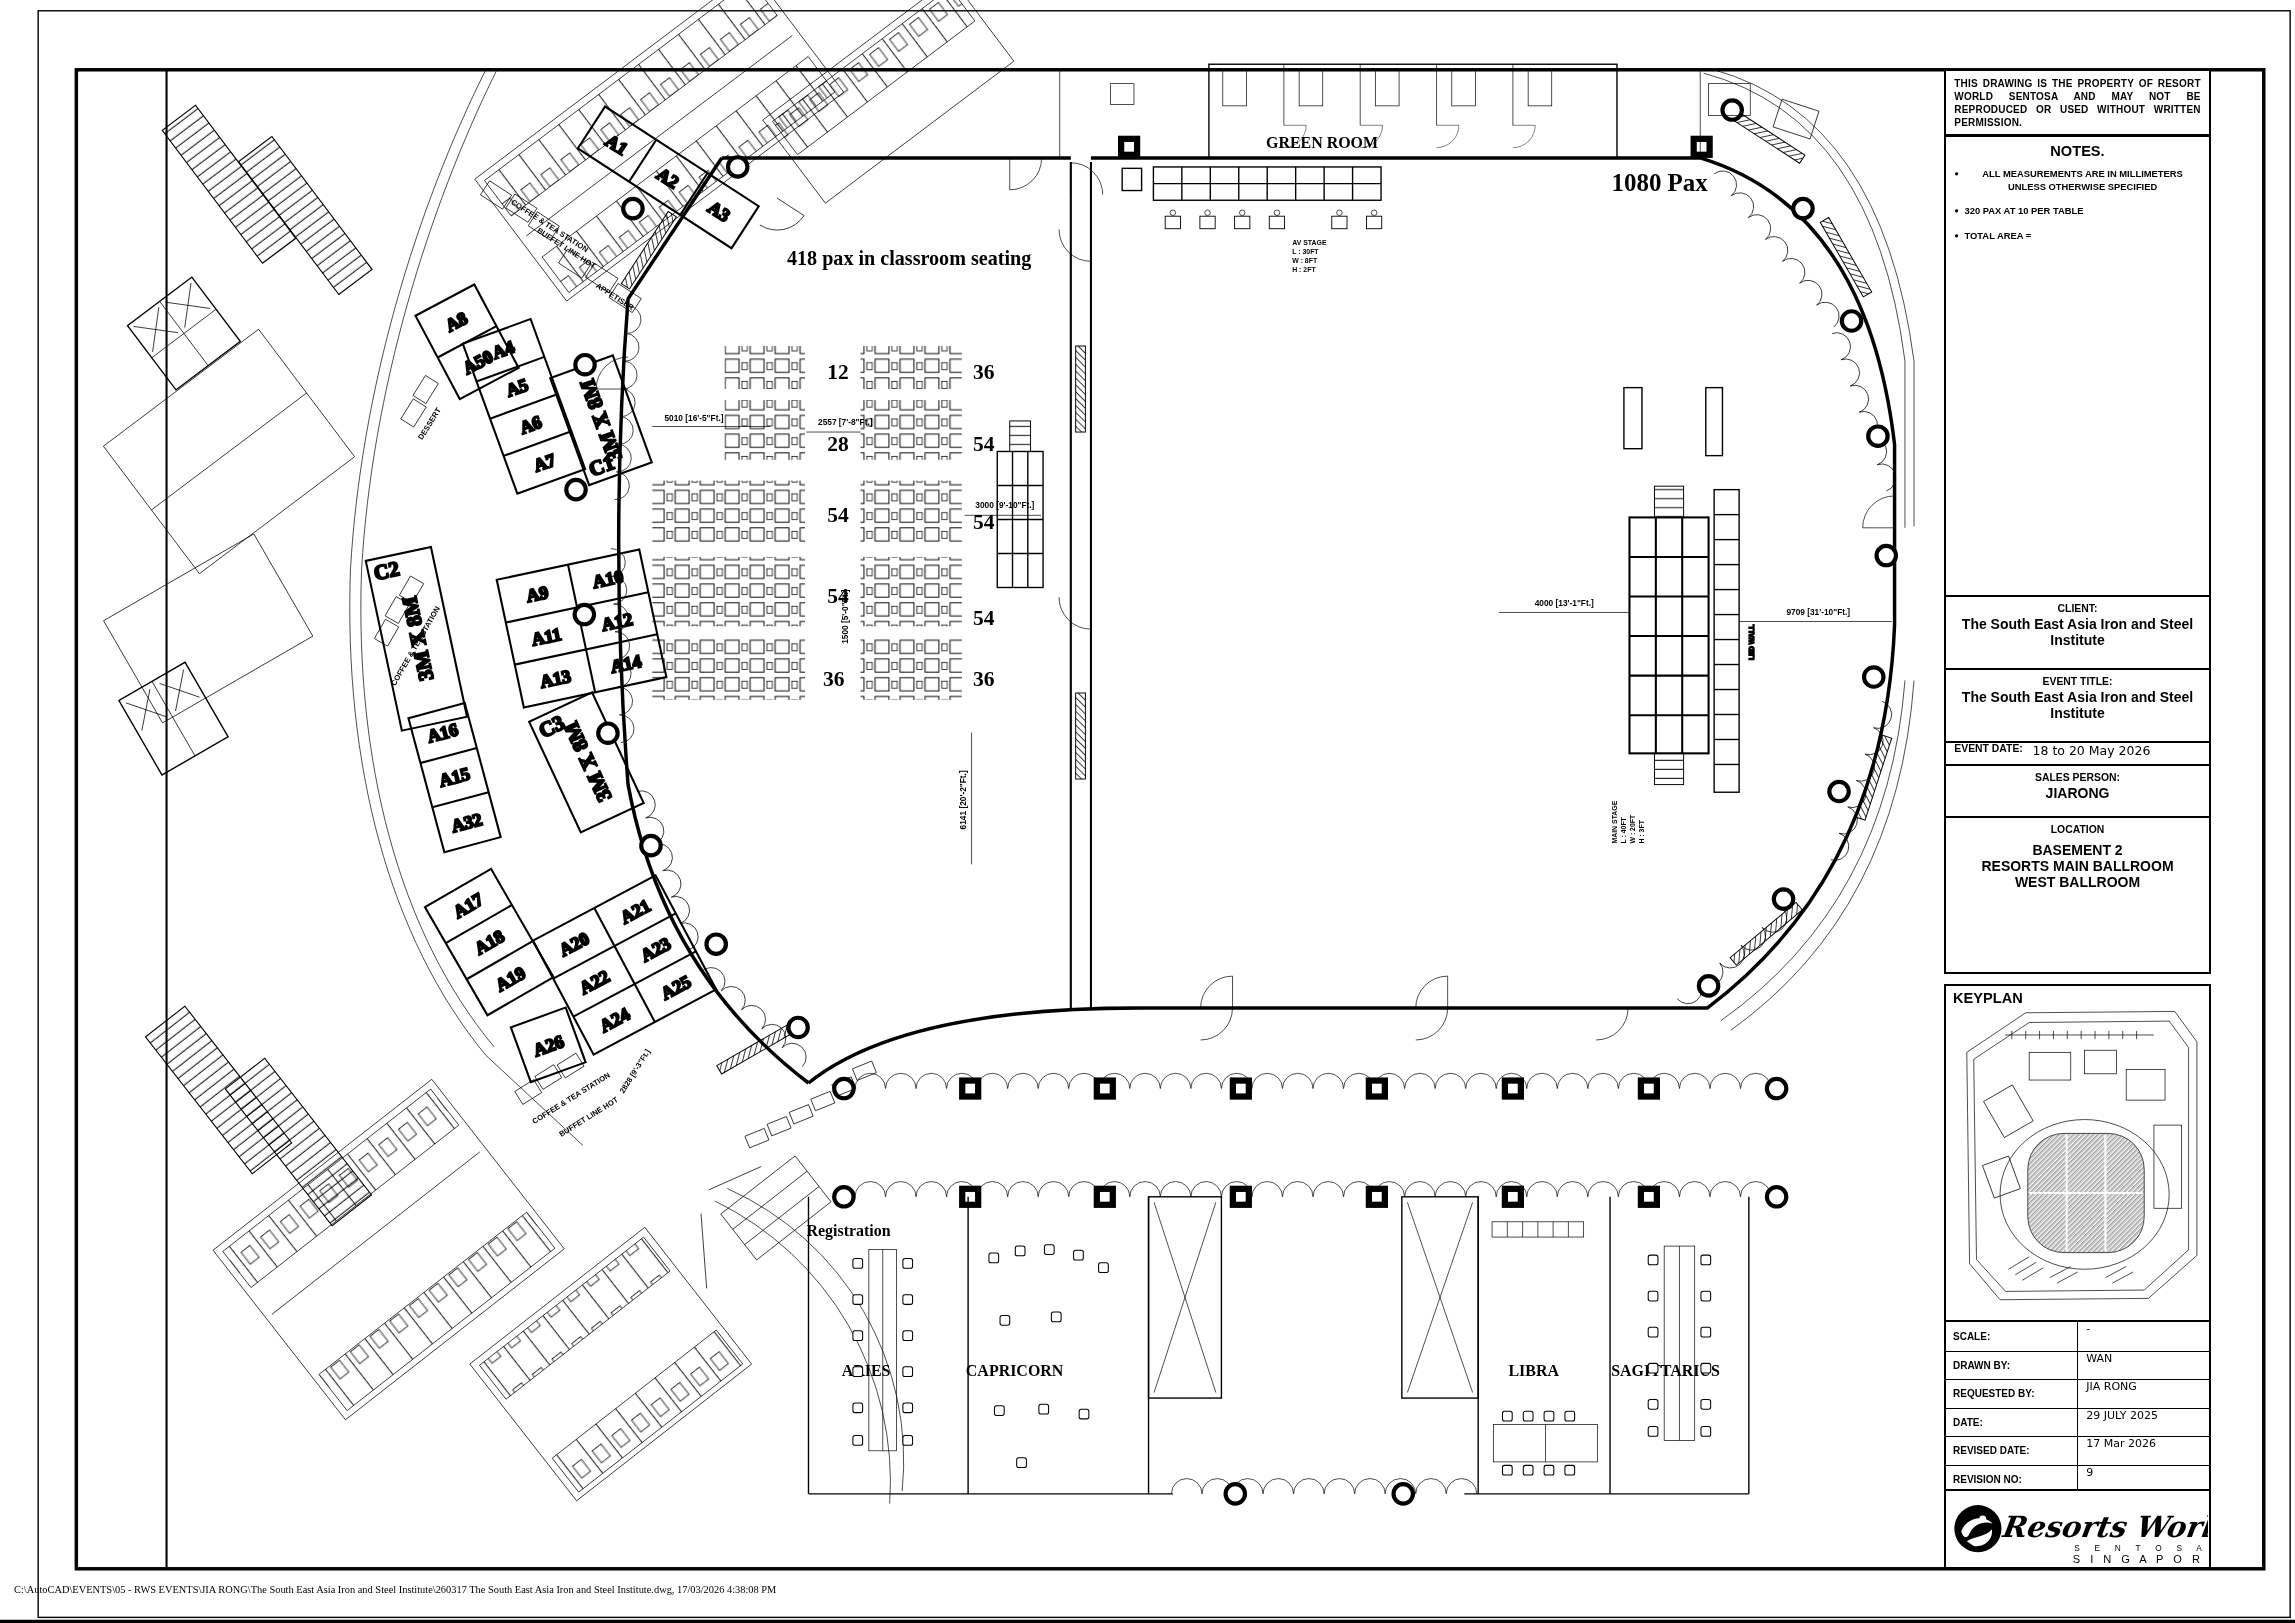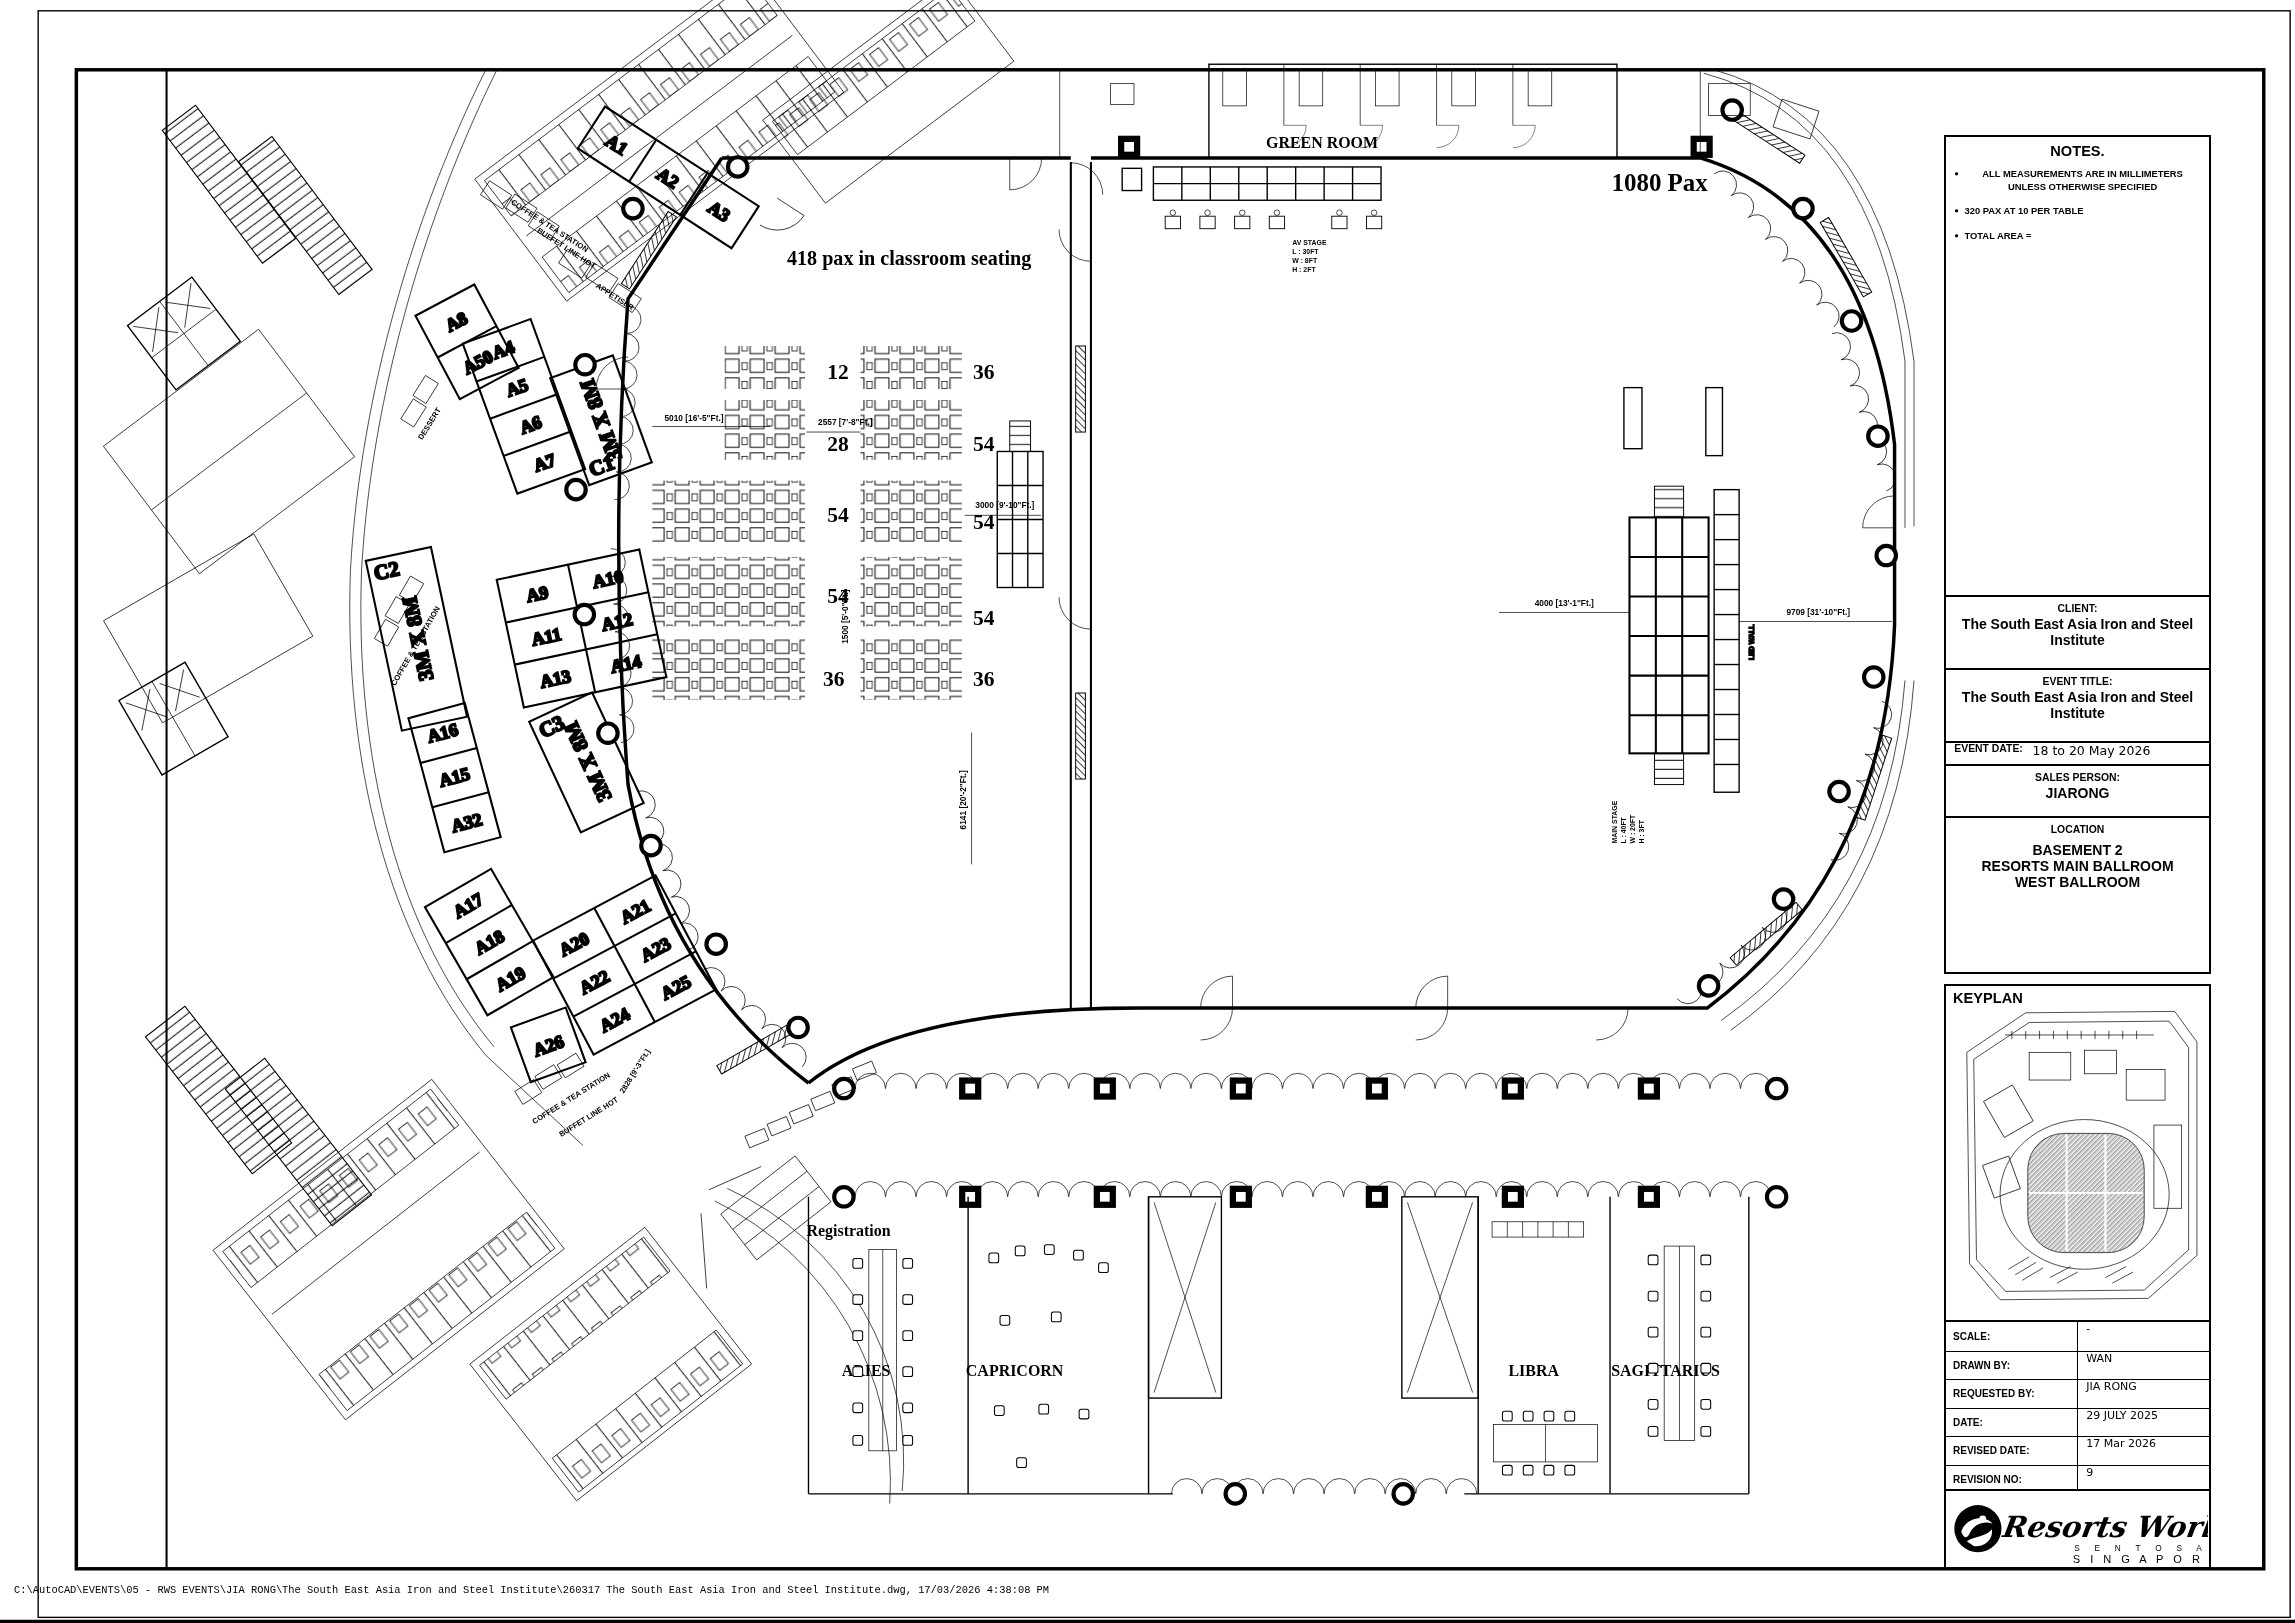--- a/index.html
+++ b/index.html
@@ -31,21 +31,21 @@
   .tb-val{font-size:14px;font-weight:bold;line-height:1.15;margin-top:2.1px}
   .tb-val-lt{font-size:12.5px;font-weight:normal;font-family:"DejaVu Sans",sans-serif}
   .tb-bullets{list-style:none;margin:9.7px 0 0 0;padding:0;font-size:9.4px;font-weight:bold;line-height:1.3}
   .tb-bullets li{margin:0 0 12.5px 0;display:flex;gap:5.6px}
   .tb-bullets li .dot{font-size:7.6px;line-height:1.6}
   .meta-row{display:flex;border-top:1.4px solid #000;height:28.5px;box-sizing:border-box;}
   .meta-row:first-child{border-top:none}
   .meta-lab{width:132px;border-right:1.4px solid #000;height:100%;display:flex;align-items:center;
             padding-left:7px;box-sizing:border-box;font-size:10px;font-weight:bold}
   .meta-val{flex:1;padding-left:8.3px;font-size:11px;font-family:"DejaVu Sans",sans-serif}
-  #filepath{position:absolute;left:14px;top:1584px;font-size:10.4px;font-family:Liberation Mono, monospace}
+  #filepath{position:absolute;left:14px;top:1584px;font-size:10.4px;font-family:Liberation Serif, serif}
 </style>
 </head>
 <body>
 
 <div id="page">
 
 <svg id="plan-svg" width="2295" height="1624" viewBox="0 0 3307 2339">
   <defs>
     <pattern id="desks" width="36" height="27" patternUnits="userSpaceOnUse">
       <rect x="1" y="4" width="20" height="19" fill="#fff" stroke="#000" stroke-width="1.4"></rect>
@@ -647,20 +647,23 @@
   </g>
 
   <g class="w1">
     <rect x="2462" y="120" width="60" height="46"></rect>
     <rect x="2560" y="150" width="56" height="42" transform="rotate(18 2588 171)"></rect>
     <rect x="1600" y="120" width="34" height="30"></rect>
     <rect x="1617" y="242" width="28" height="32" class="w2"></rect>
   </g>
 </svg>
 
+<div class="tb-box" style="top:69px;height:67px">
+  <div class="tb-pad tb-copy">THIS DRAWING IS THE PROPERTY OF RESORT WORLD SENTOSA AND MAY NOT BE REPRODUCED OR USED WITHOUT WRITTEN PERMISSION.</div>
+</div>
 
 <div class="tb-box" style="top:135px;height:462px">
   <div class="tb-pad">
     <div class="tb-h">NOTES.</div>
     <ul class="tb-bullets">
       <li>
             <span class="dot">●</span>
             <span>ALL MEASUREMENTS ARE IN MILLIMETERS UNLESS OTHERWISE SPECIFIED</span>
           </li>
       <li>

